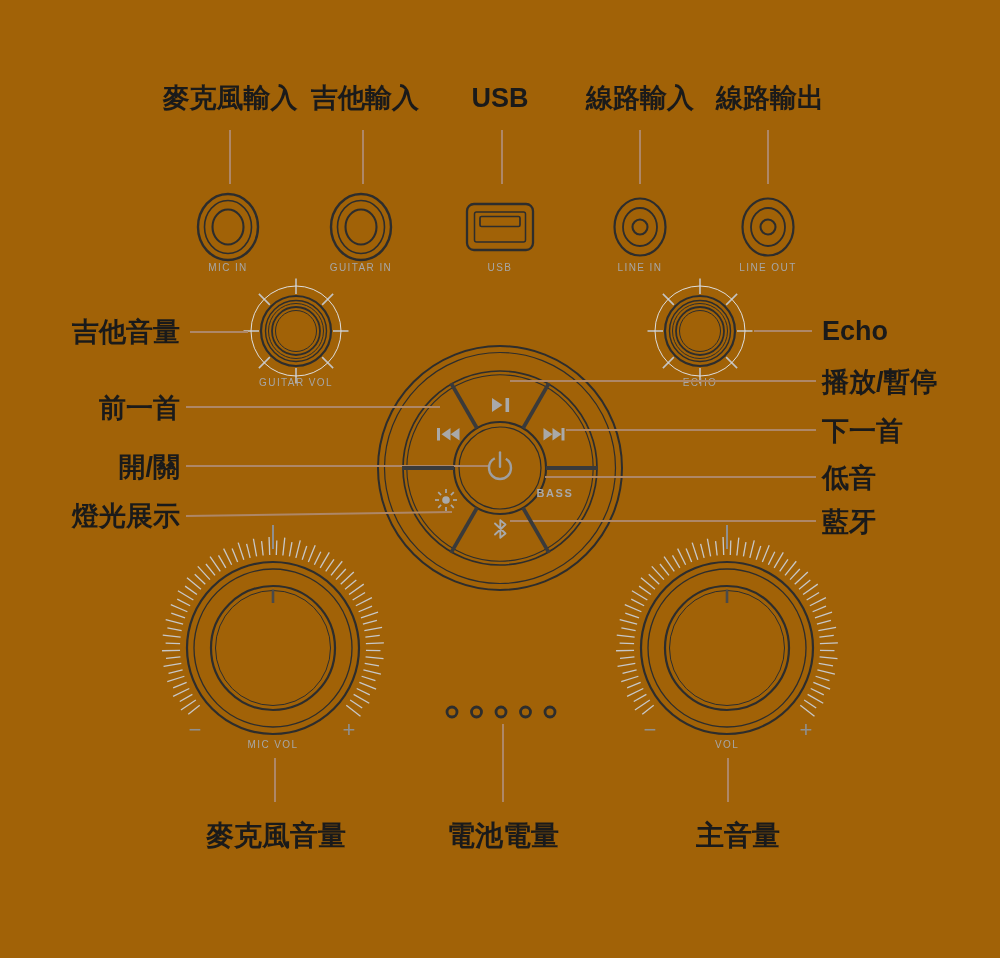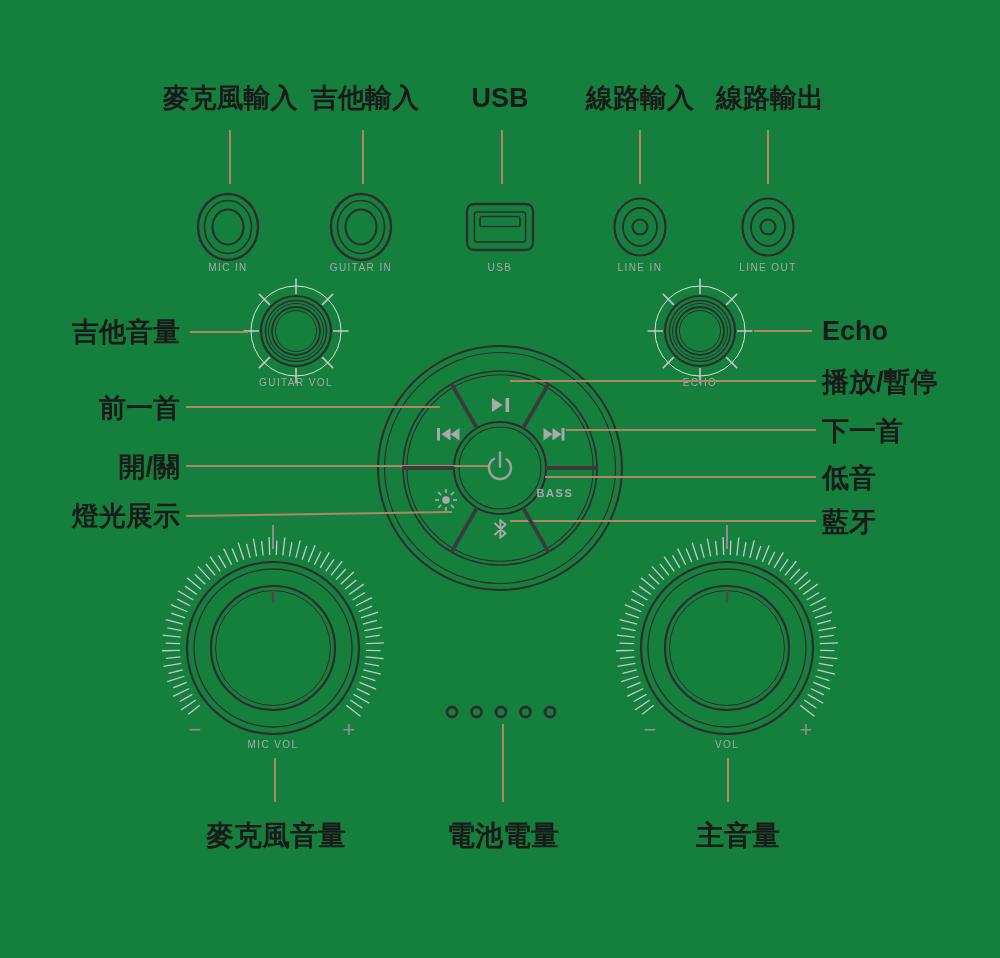--- a/index.html
+++ b/index.html
@@ -1,16 +1,16 @@
 <!DOCTYPE html>
 <html><head>
 <meta charset="utf-8">
 <style>
   html,body{margin:0;padding:0;background:#ffffff;}
-  .stage{position:relative;width:1000px;height:958px;background:#15803d;overflow:hidden;
+  .stage{position:relative;width:1000px;height:958px;background:#a16207;overflow:hidden;
          font-family:"Liberation Sans","DejaVu Sans",sans-serif;}
   svg{position:absolute;left:0;top:0;}
   text{font-family:"Liberation Sans","DejaVu Sans",sans-serif;}
   .cjk{font-size:27px;font-weight:600;fill:#1a1a1a;}
   .cjk-lg{font-size:28px;font-weight:600;fill:#1a1a1a;}
   .cap{font-size:10px;font-weight:500;letter-spacing:1.4px;fill:#a7a7a7;}
   .cap-sm{font-size:11px;font-weight:600;letter-spacing:1.6px;fill:#a9a9a9;}
   .pm{font-size:22px;font-weight:400;fill:#909090;}
   .ink{stroke:#2d2d2d;fill:none;}
   .leader{stroke:#ae8767;stroke-width:2;}

